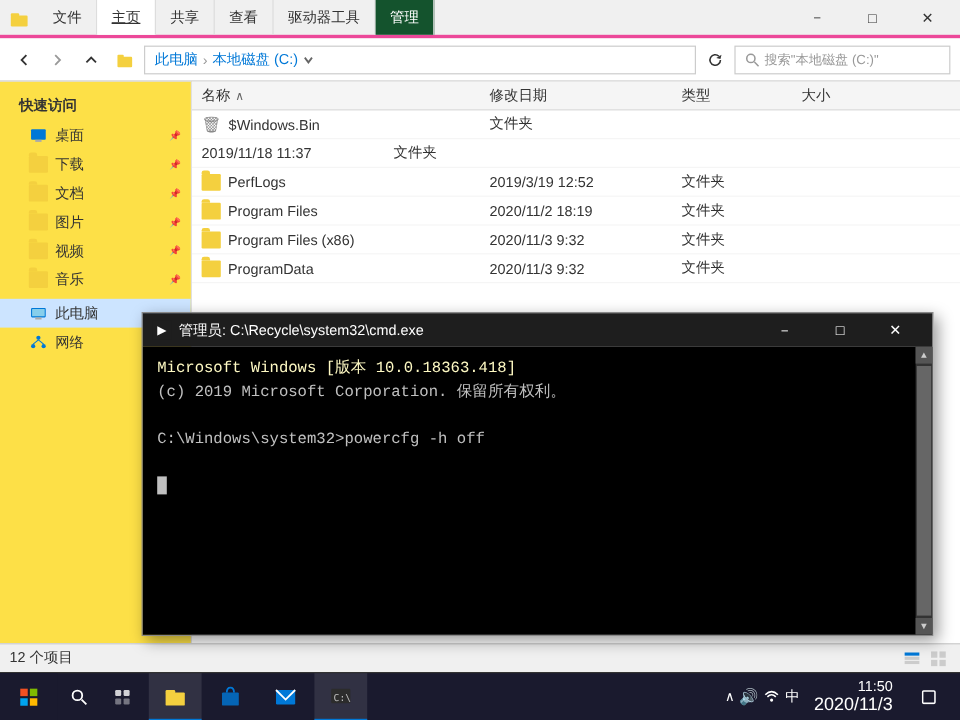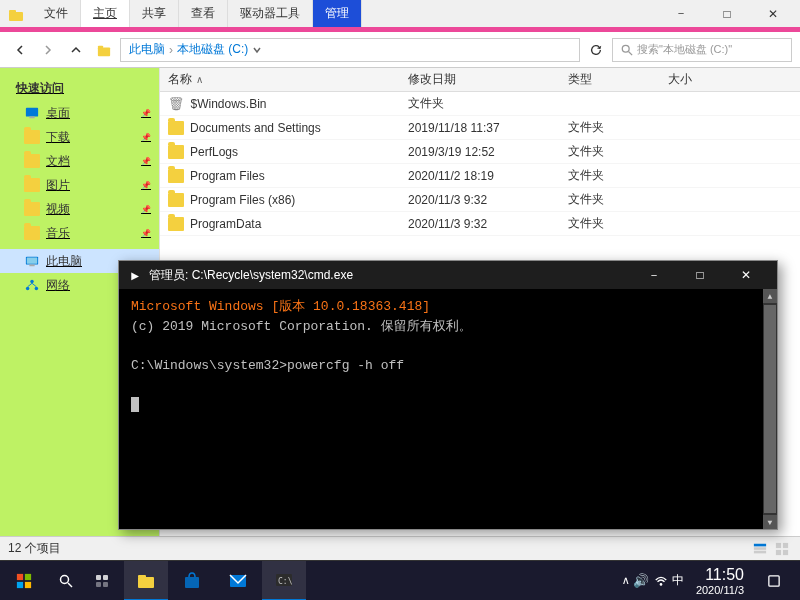--- a/index.html
+++ b/index.html
@@ -22,41 +22,41 @@
     .taskbar-search svg { width: 14px; height: 14px; fill: white; }
     .taskbar-cortana {
       width: 36px; height: 40px; display: flex; align-items: center; justify-content: center; cursor: pointer;
     }
     .taskbar-apps { display: flex; align-items: center; height: 40px; gap: 2px; margin-left: 4px; }
     .taskbar-app { width: 44px; height: 40px; display: flex; align-items: center; justify-content: center; cursor: pointer; border-bottom: 2px solid transparent; }
     .taskbar-app.active { border-bottom: 2px solid #0078d7; background: rgba(255,255,255,0.1); }
     .taskbar-tray { margin-left: auto; display: flex; align-items: center; padding-right: 8px; gap: 4px; }
     .tray-icon { color: white; font-size: 11px; cursor: pointer; }
     .tray-time { color: white; font-size: 11px; text-align: right; padding: 0 8px; cursor: pointer; }
-    .tray-time .time { font-size: 16px; }
-    .tray-time .date { font-size: 11px; }
+    .tray-time .time { font-size: 12px; }
+    .tray-time .date { font-size: 15px; }
     .taskbar-notif { width: 36px; height: 40px; display: flex; align-items: center; justify-content: center; cursor: pointer; }
 
     
     .explorer-window {
       position: absolute; top: 0; left: 0; right: 0; bottom: 40px;
       background: #f0f0f0; display: flex; flex-direction: column;
     }
     .title-bar {
       height: 32px; background: #f0f0f0; display: flex; align-items: center;
-      border-bottom: 5px solid #ec4899; padding: 0 4px;
+      border-bottom: 3px solid #ec4899; padding: 0 4px;
     }
     .title-bar-icon { width: 24px; height: 24px; display: flex; align-items: center; justify-content: center; margin-right: 4px; }
     .title-bar-tabs { display: flex; align-items: flex-end; flex: 1; height: 100%; }
     .title-tab {
       padding: 4px 12px; font-size: 12px; color: #333; cursor: pointer;
       border-right: 1px solid #ddd; height: 100%; display: flex; align-items: center;
     }
     .title-tab.active { background: white; border-bottom: none; font-weight: normal; text-decoration: underline; }
-    .title-tab.highlight { background: #1d4ed8; color: white; }
+    .title-tab.highlight { background: #14532d; color: white; }
     .title-controls { display: flex; gap: 0; margin-left: auto; }
     .title-ctrl-btn {
       width: 46px; height: 32px; display: flex; align-items: center; justify-content: center;
       font-size: 12px; cursor: pointer; color: #333;
     }
 
     
     .address-bar {
       height: 36px; background: white; display: flex; align-items: center;
       padding: 0 8px; gap: 4px; border-bottom: 1px solid #ccc;
@@ -69,21 +69,21 @@
     .address-path-sep { color: #999; margin: 0 4px; }
     .address-path-item { color: #0078d7; cursor: pointer; }
     .address-refresh { width: 24px; height: 24px; display: flex; align-items: center; justify-content: center; cursor: pointer; }
     .search-box {
       width: 180px; height: 24px; border: 1px solid #ccc; display: flex; align-items: center;
       padding: 0 8px; font-size: 12px; color: #999; cursor: text;
     }
 
     
     .main-area { display: flex; flex: 1; overflow: hidden; }
-    .sidebar { width: 160px; background: #bef264; border-right: 1px solid #e0e0e0; padding: 8px 0; overflow-y: auto; text-decoration: underline; }
+    .sidebar { width: 160px; background: #fde047; border-right: 1px solid #e0e0e0; padding: 8px 0; overflow-y: auto; }
     .sidebar-section { margin-bottom: 4px; }
     .sidebar-header { font-size: 12px; font-weight: 600; color: #333; padding: 4px 8px 4px 16px; }
     .sidebar-item {
       display: flex; align-items: center; gap: 6px; padding: 3px 8px 3px 24px;
       font-size: 12px; color: #333; cursor: pointer; height: 24px;
     }
     .sidebar-item.active { background: #cce4ff; }
     .sidebar-item .icon { width: 16px; height: 16px; display: flex; align-items: center; justify-content: center; flex-shrink: 0; }
     .sidebar-item .pin { color: #0078d7; font-size: 8px; margin-left: auto; }
 
@@ -318,24 +318,20 @@
       <div class="file-row">
         <div class="file-name">
           <span style="font-size:13px;color:#888;">🗑</span>
           <span>$Windows.Bin</span>
         </div>
         <div class="file-type">文件夹</div>
         <div class="file-size"></div>
       </div>
 
       <div class="file-row">
-        <div class="file-name">
-          <div class="folder-icon"></div>
-          <span>Documents and Settings</span>
-        </div>
         <div class="file-date">2019/11/18 11:37</div>
         <div class="file-type">文件夹</div>
         <div class="file-size"></div>
       </div>
 
       <div class="file-row">
         <div class="file-name">
           <div class="folder-icon"></div>
           <span>PerfLogs</span>
         </div>
@@ -403,21 +399,21 @@
     <div class="cmd-icon">▶</div>
     <div class="cmd-title-text">管理员: C:\Recycle\system32\cmd.exe</div>
     <div class="cmd-controls">
       <div class="cmd-ctrl-btn">－</div>
       <div class="cmd-ctrl-btn">□</div>
       <div class="cmd-ctrl-btn close">✕</div>
     </div>
   </div>
   <div class="cmd-content">
     <div class="cmd-line">
-      <span style="color:#f97316;">Microsoft Windows [版本 10.0.18363.418]</span>
+      <span style="color:#fef9c3;">Microsoft Windows [版本 10.0.18363.418]</span>
     </div>
     <div class="cmd-line">(c) 2019 Microsoft Corporation. 保留所有权利。</div>
     <div class="cmd-line">&nbsp;</div>
     <div class="cmd-line">C:\Windows\system32&gt;powercfg -h off</div>
     <div class="cmd-line">&nbsp;</div>
     <div class="cmd-line">
       <span class="cmd-cursor"></span>
     </div>
     <div class="cmd-scrollbar">
       <div class="cmd-scroll-up">▲</div>

